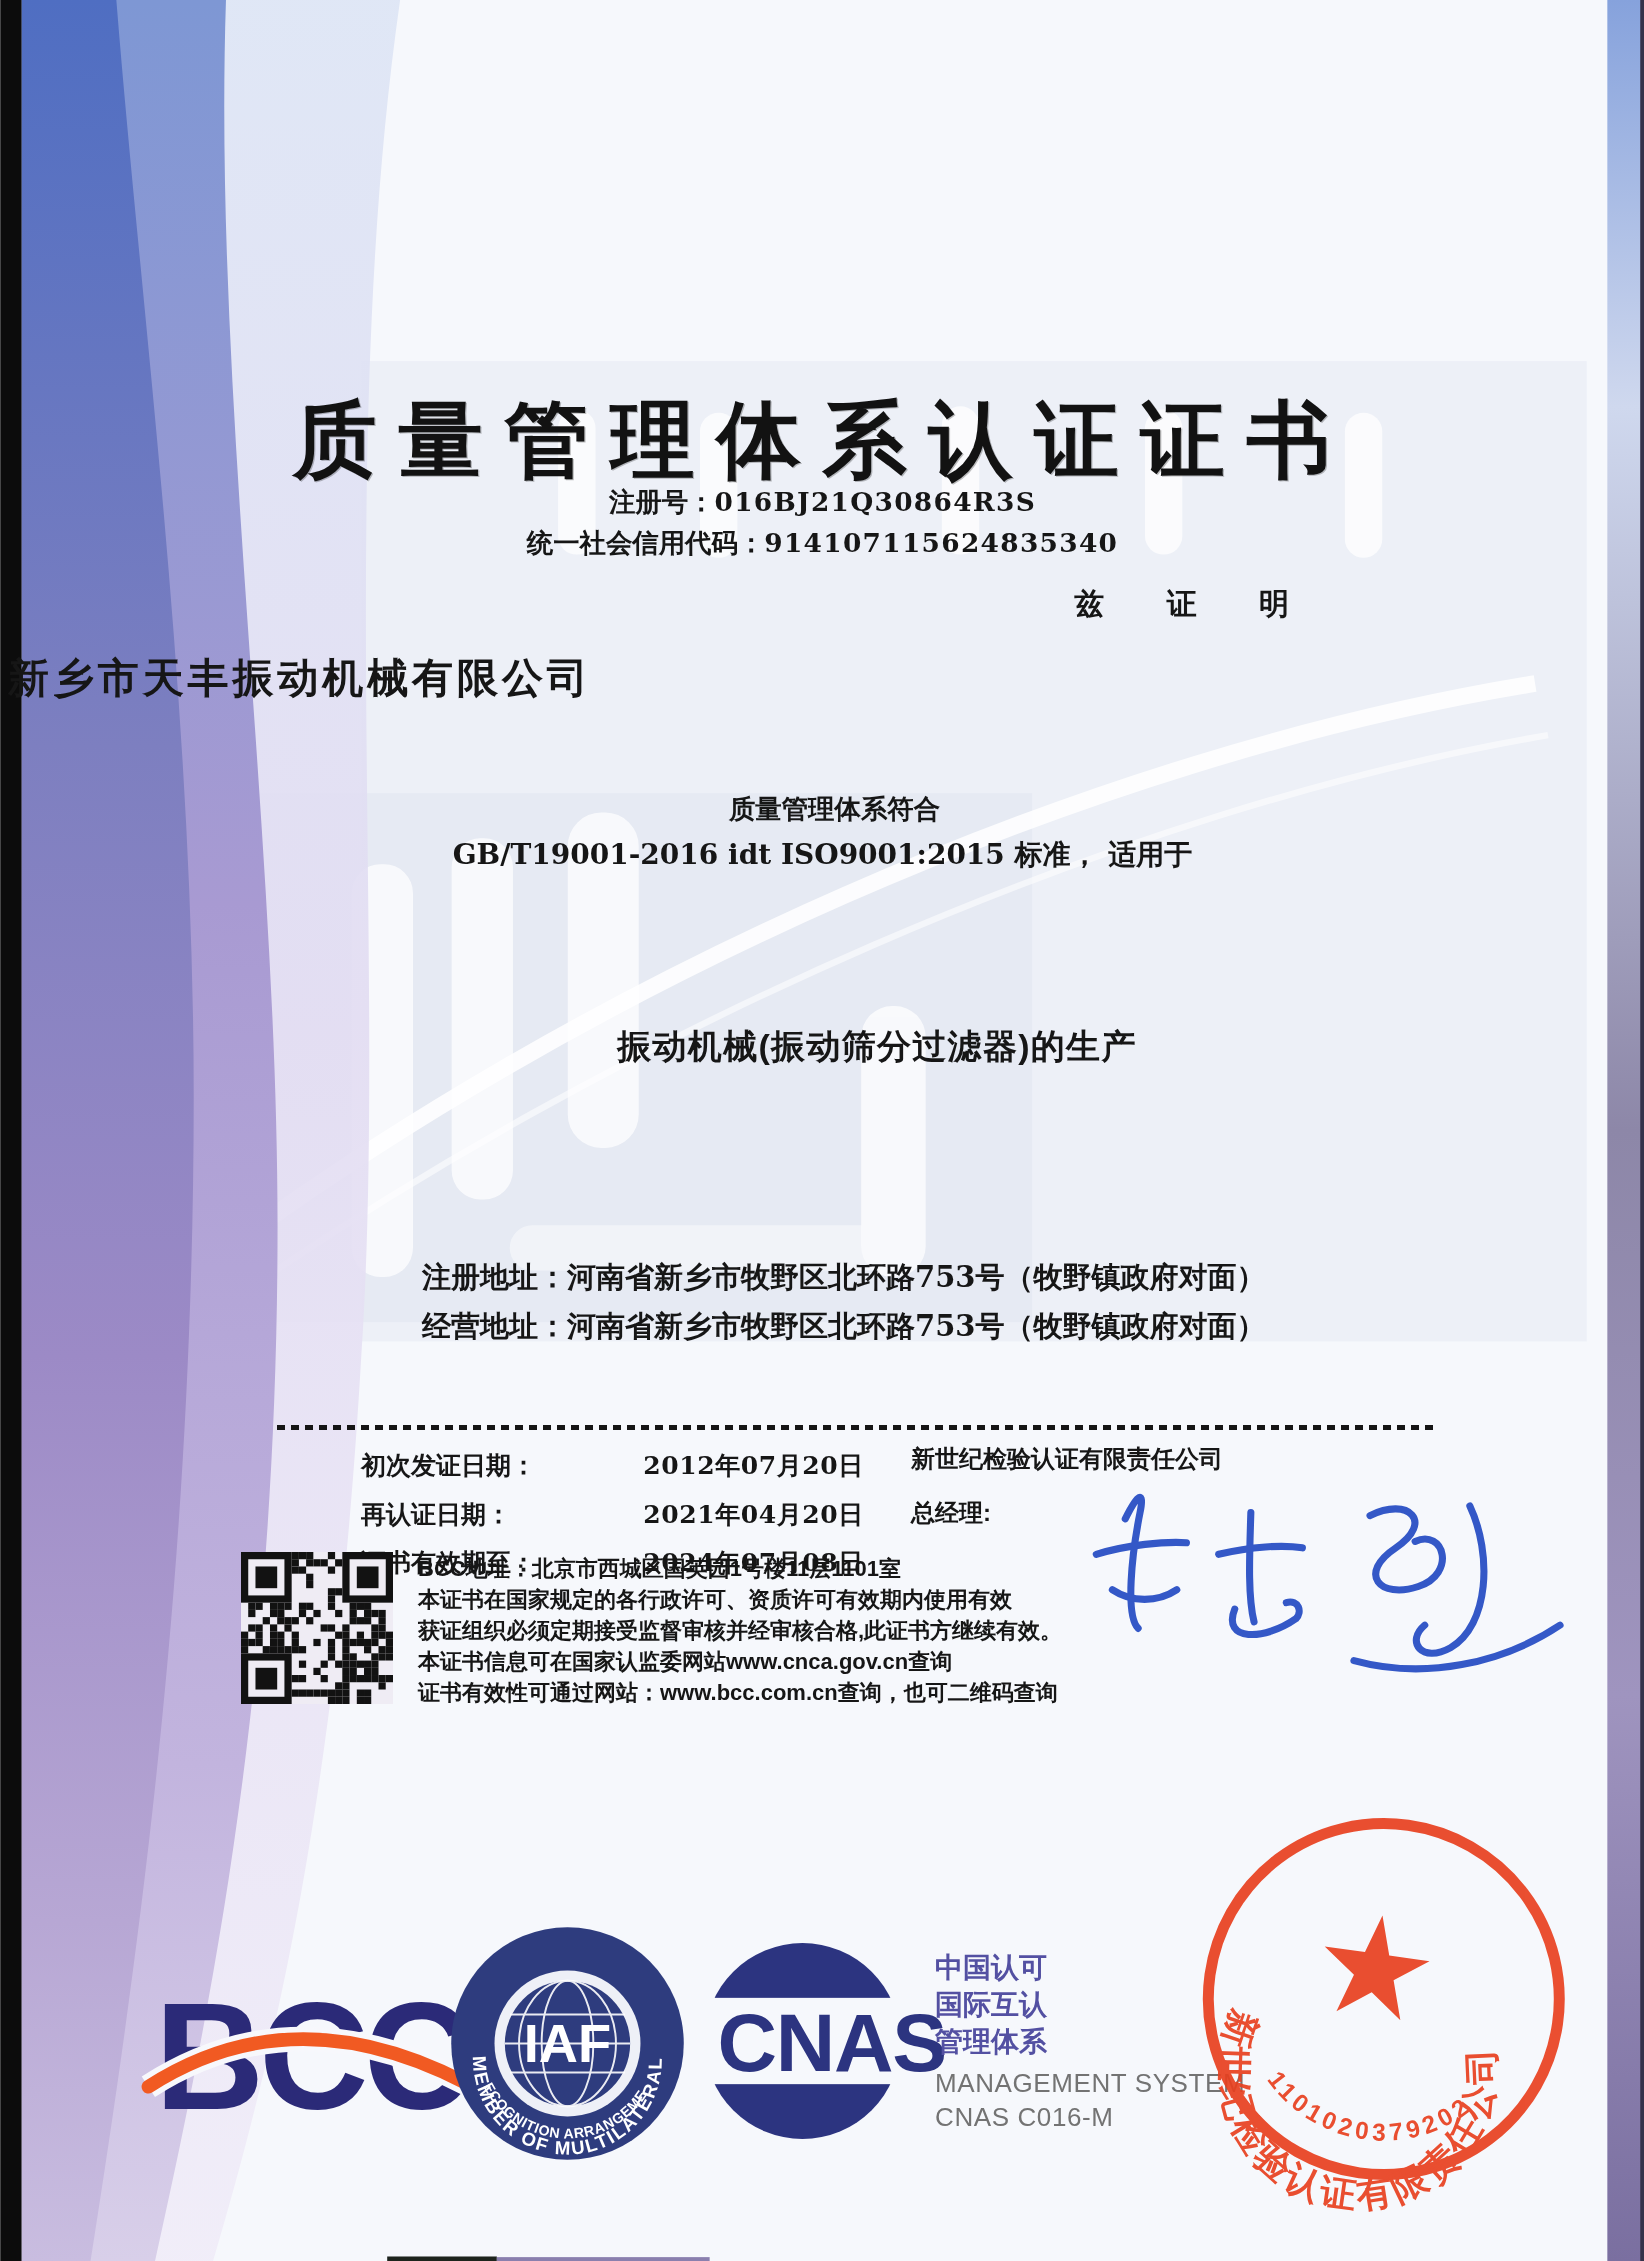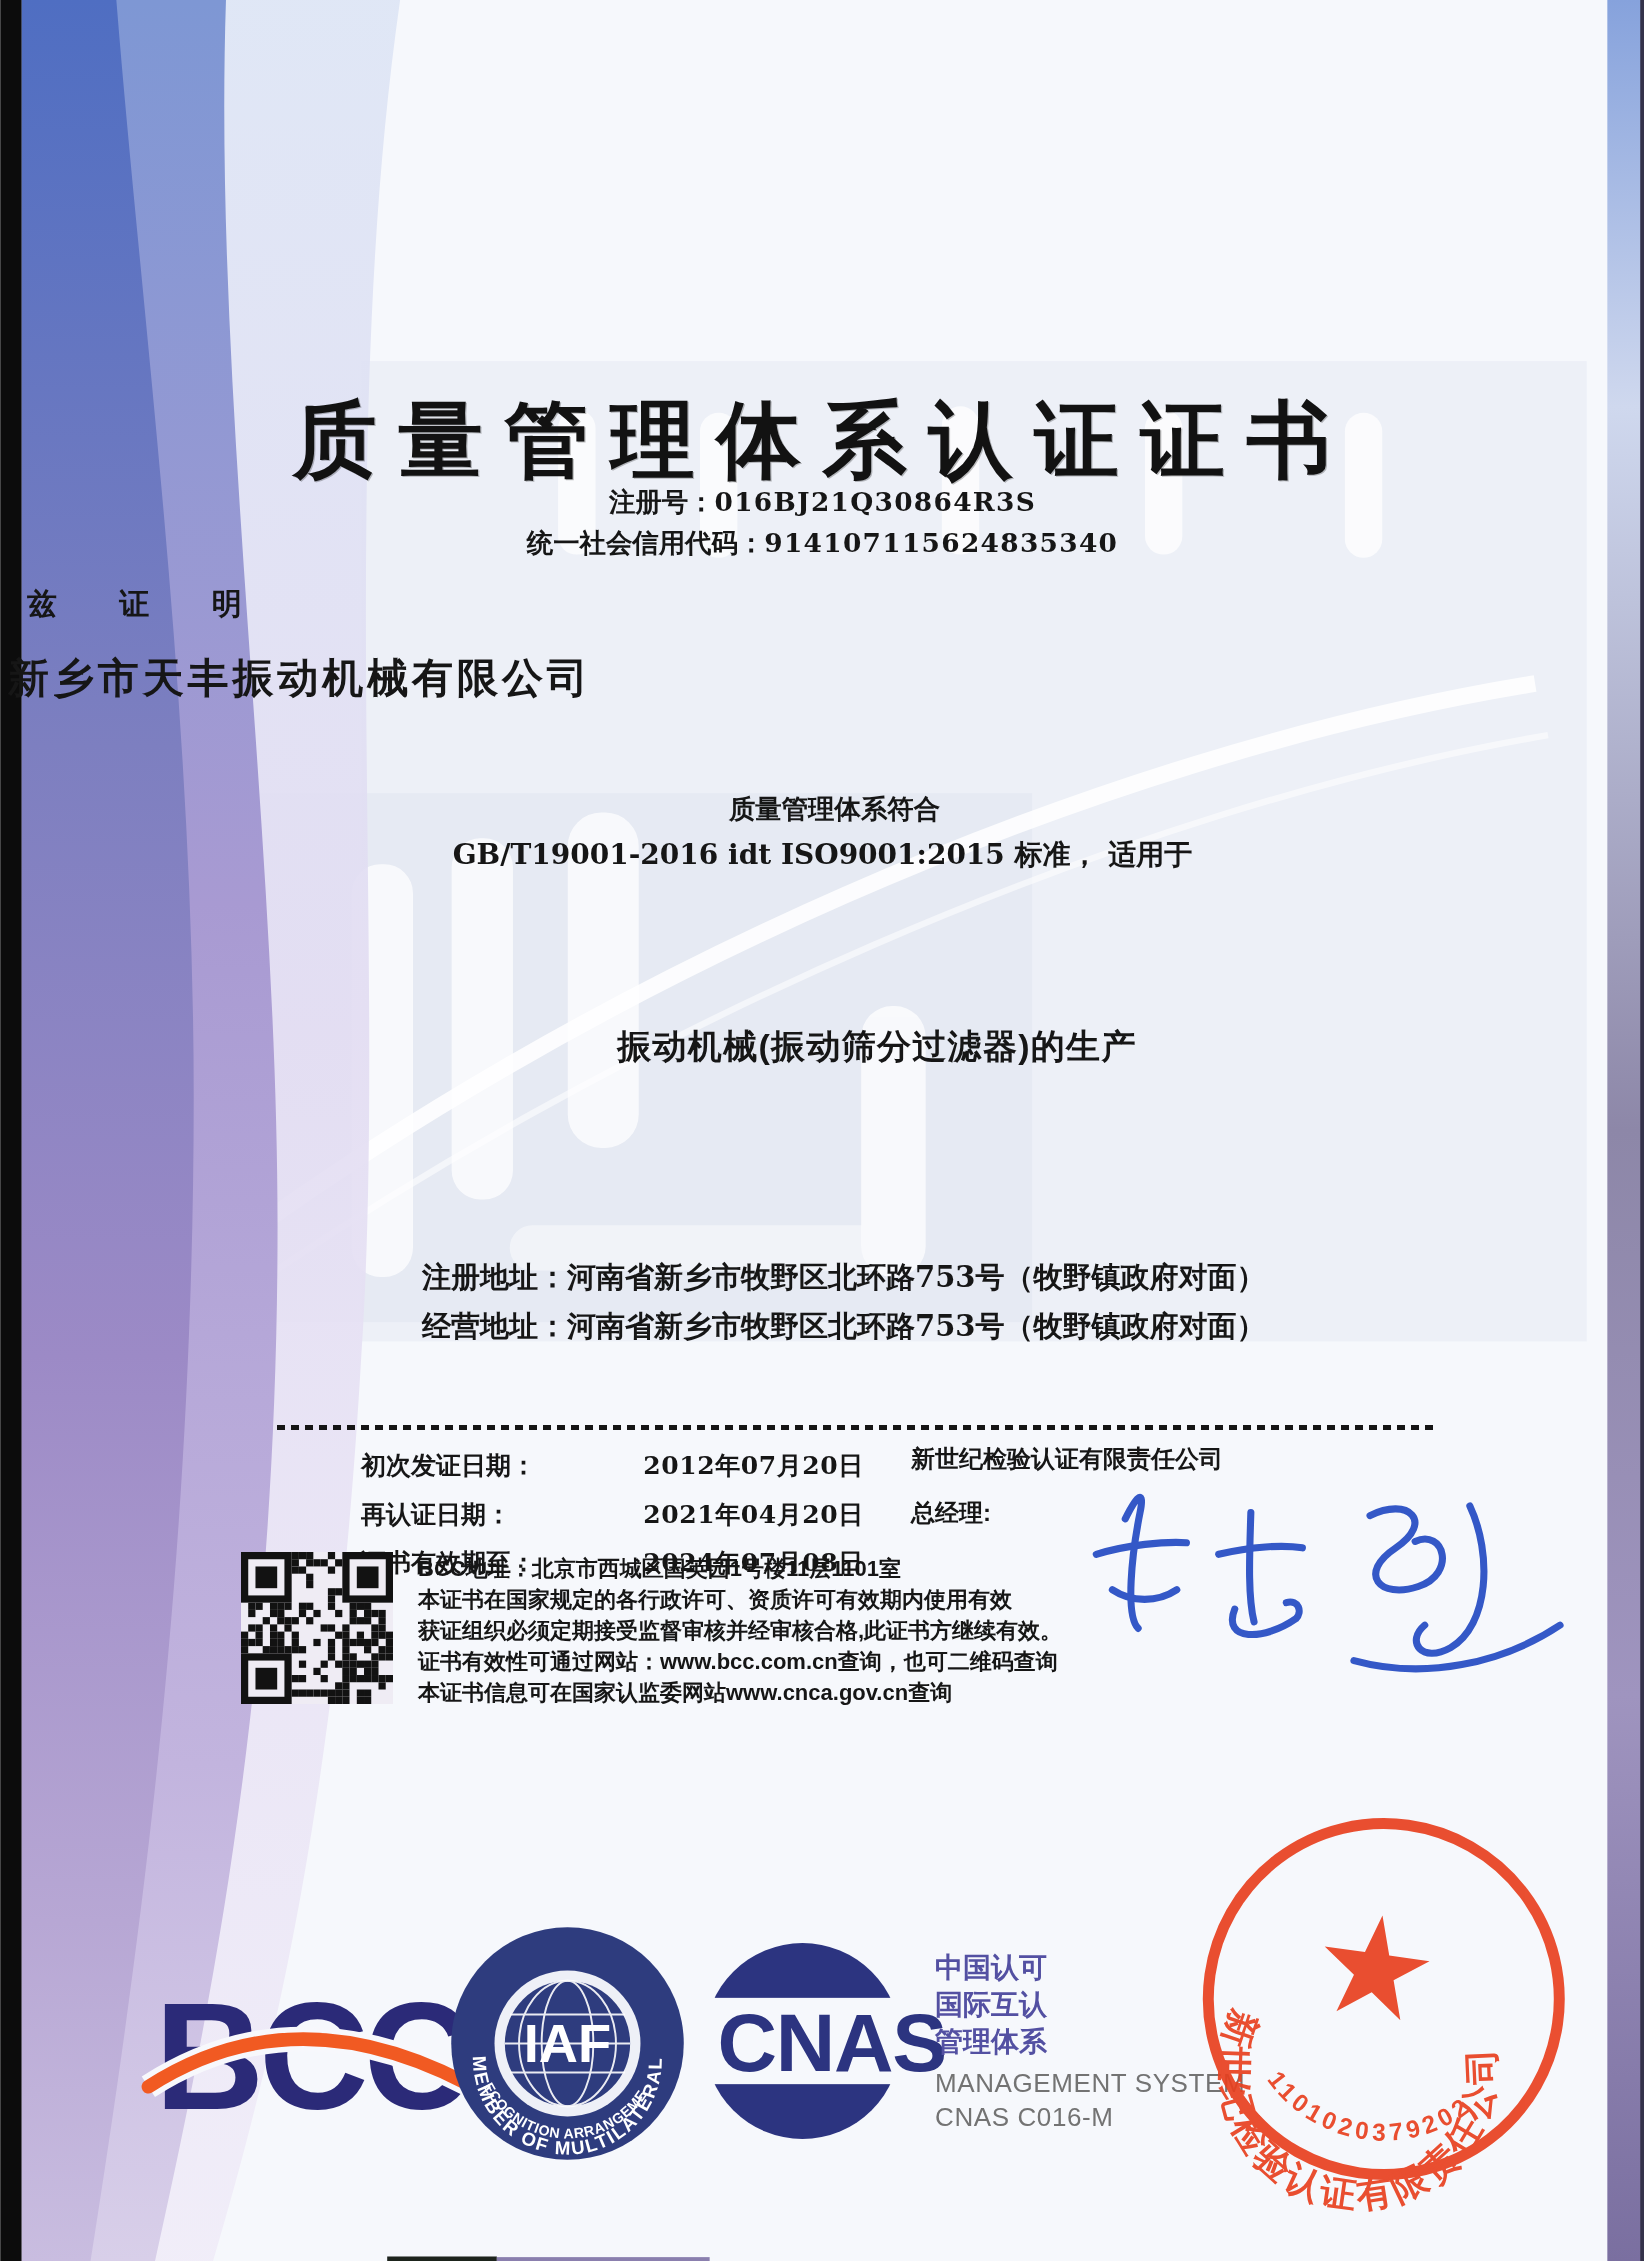--- a/index.html
+++ b/index.html
@@ -17,21 +17,21 @@
     font-family:"DejaVu Serif","Liberation Serif",serif;
     font-size:84px;font-weight:900;letter-spacing:22px;color:#121212;
     text-shadow:1.3px 1.3px 0 rgba(0,0,0,.25);
     white-space:nowrap;
   }
   .reg-line{left:0;width:1645px;text-align:center;font-size:26.4px;white-space:nowrap;}
   .reg-line .lbl{font-weight:700;}
   .reg-line .val{font-family:"DejaVu Serif","Liberation Serif",serif;font-weight:600;letter-spacing:1.3px;}
   .l-regno{top:485px;}
   .l-credit{top:526px;}
-  .certify{left:0;top:584px;width:1316px;text-align:left;font-size:30px;font-weight:700;letter-spacing:27px;text-indent:27px;}
+  .certify{left:0;top:584px;width:1316px;text-align:right;font-size:30px;font-weight:700;letter-spacing:27px;text-indent:27px;}
   .company{left:8px;top:651px;width:1645px;text-align:left;font-size:41px;font-weight:900;letter-spacing:3.9px;}
   .sysline{left:0;top:792px;width:1645px;text-align:center;font-size:26.4px;font-weight:600;margin-left:12px;}
   .stdline{left:0;top:836px;width:1645px;text-align:center;font-size:28px;font-weight:600;
     font-family:"DejaVu Serif","Liberation Serif",serif;}
   .scope{left:0;top:1024px;width:1754px;text-align:center;font-size:34px;font-weight:900;letter-spacing:1.3px;}
   .addr{left:422px;font-size:29px;white-space:nowrap;}
   .addr .lbl{font-weight:900;}
   .addr .val{font-weight:600;font-family:"DejaVu Serif","Liberation Serif",serif;}
   .a1{top:1258px;} .a2{top:1307px;}
   .dash-sep{left:277px;top:1425px;width:1156px;height:4.5px;
@@ -323,22 +323,22 @@
         <rect x="0" y="157.33333333333331" width="78.66666666666666" height="78.66666666666666"></rect>
         <rect x="11.238095238095237" y="168.57142857142856" width="56.19047619047619" height="56.19047619047619" fill="#efecf4"></rect>
         <rect x="22.476190476190474" y="179.8095238095238" width="33.71428571428571" height="33.71428571428571" fill="#121212"></rect>
       </g>
   </svg>
 
   <div class="abs fineprint">
     <div>BCC地址：北京市西城区国英园1号楼11层1101室</div>
     <div>本证书在国家规定的各行政许可、资质许可有效期内使用有效</div>
     <div>获证组织必须定期接受监督审核并经审核合格,此证书方继续有效。</div>
+    <div>本证书信息可在国家认监委网站www.cnca.gov.cn查询</div>
     <div>证书有效性可通过网站：www.bcc.com.cn查询，也可二维码查询</div>
-    <div>本证书信息可在国家认监委网站www.cnca.gov.cn查询</div>
   </div>
 
   <svg class="abs" style="left:129px;top:1948px;" width="400" height="213" viewBox="0 0 620 330">
     <text x="40" y="250" font-family="Liberation Sans, DejaVu Sans, sans-serif" font-size="235" font-weight="900" fill="#2b2a78" letter-spacing="-8">BCC</text>
     <path d="M30,215 Q270,60 560,230" fill="none" stroke="#f7f8fc" stroke-width="38"></path>
     <path d="M30,215 Q270,60 560,230" fill="none" stroke="#f15a22" stroke-width="21" stroke-linecap="round"></path>
   </svg>
 
   <svg class="abs" style="left:448px;top:1924px;" width="239" height="239" viewBox="0 0 370 370">
     <defs>

